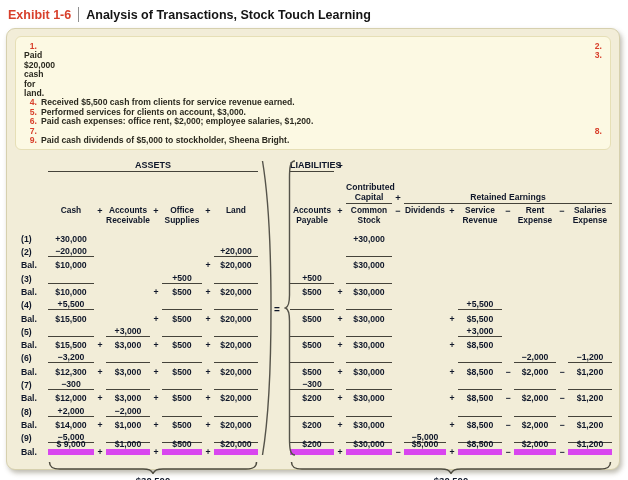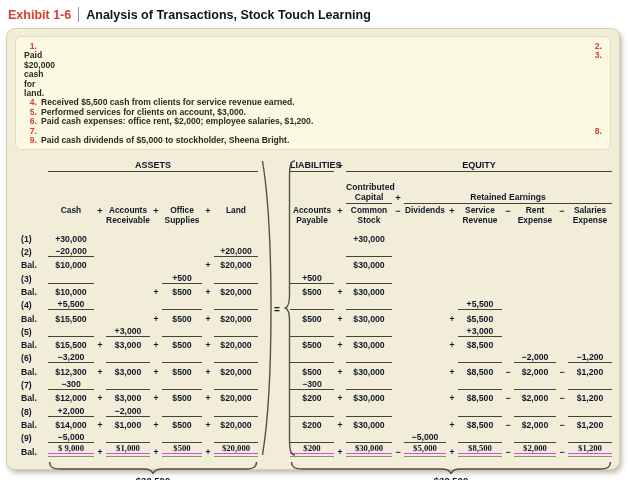--- a/index.html
+++ b/index.html
@@ -37,21 +37,21 @@
   .subhead { font-size:8.6px; font-weight:bold; text-align:center; align-self:end;
     border-bottom:1.2px solid #45433a; white-space:pre-line; line-height:9.6px; padding-bottom:1px;}
   .colhead { font-size:8.4px; font-weight:bold; text-align:center; white-space:pre-line;
     line-height:9.4px; padding-top:2px; }
   .colsign { font-size:9px; font-weight:bold; text-align:center; padding-top:2px; }
 
   .bgrid { grid-auto-rows:13.3px; font-size:8.7px; font-weight:bold; }
   .cell { display:flex; flex-direction:column; justify-content:flex-end; align-items:center; }
   .cell .inner { width:100%; text-align:center; line-height:10px; white-space:pre; }
   .cell.u .inner { border-bottom:1px solid #45433a; }
-  .cell.d .inner { border-bottom:1px solid #d946ef;font-family:Liberation Serif, serif; }
+  .cell.d .inner { border-bottom:6px solid #d946ef; }
   .cell.d .bar { width:100%; height:2.5px; background:#8f8e79; margin-top:1.5px; }
   .rlabel { display:flex; flex-direction:column; justify-content:flex-end;
     padding-left:1px; line-height:10px; }
 
   .fgrid { margin-top:3px; }
   .braceCell { height:13px; }
   .totalCell { text-align:center; font-size:9.5px; font-weight:bold; padding-top:2px; }
 
   .vshape { position:absolute; top:4px; }
   .equals { position:absolute; left:250px; top:148px; width:14px; text-align:center;
@@ -86,21 +86,20 @@
         <div class="txn-num">9.</div>
         <div class="txn-text">Paid cash dividends of $5,000 to stockholder, Sheena Bright.</div>
       </div>
 
     <div class="table-wrap">
 
       <div class="tgrid rowA">
         <div class="ghead" style="grid-column:2/9">ASSETS</div>
         <div class="ghead" style="grid-column:10/11">LIABILITIES</div>
         <div class="gplus" style="grid-column:11">+</div>
-        <div class="ghead" style="grid-column:12/21">EQUITY</div>
       </div>
 
       <div class="tgrid rowB">
         <div class="subhead" style="grid-column:12">Contributed
 Capital</div>
         <div class="gplus" style="grid-column:13">+</div>
         <div class="subhead" style="grid-column:14/21">Retained Earnings</div>
       </div>
 
       <div class="tgrid rowC" id="colhead-grid">

